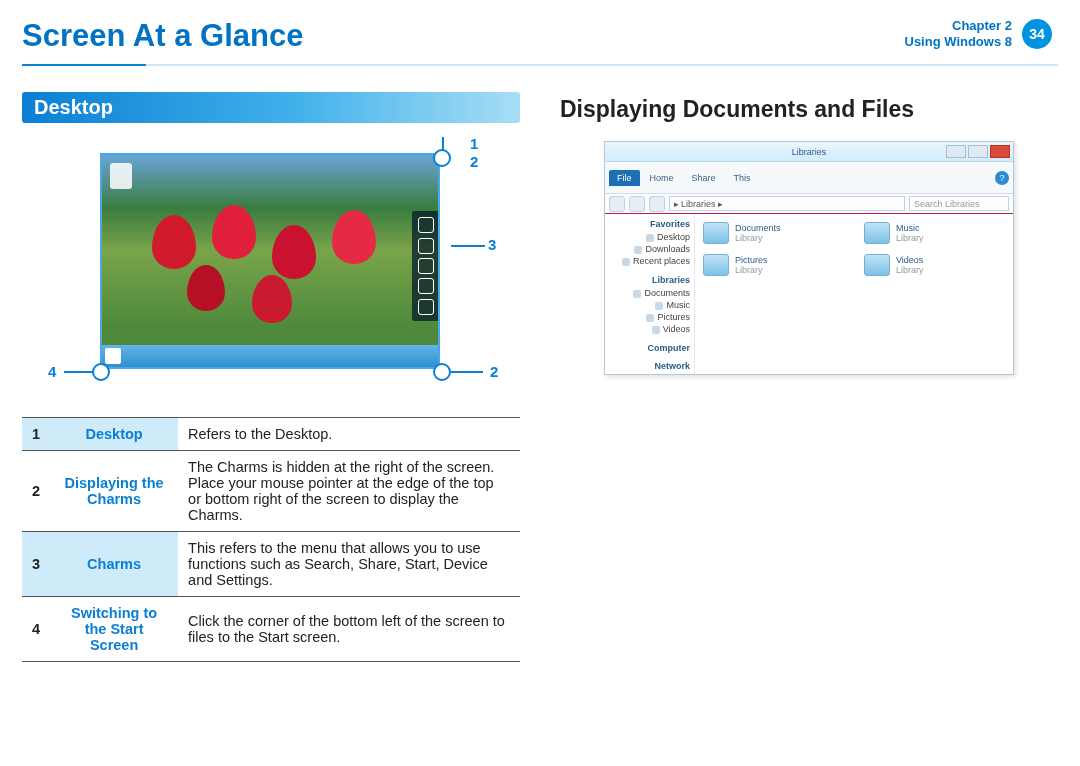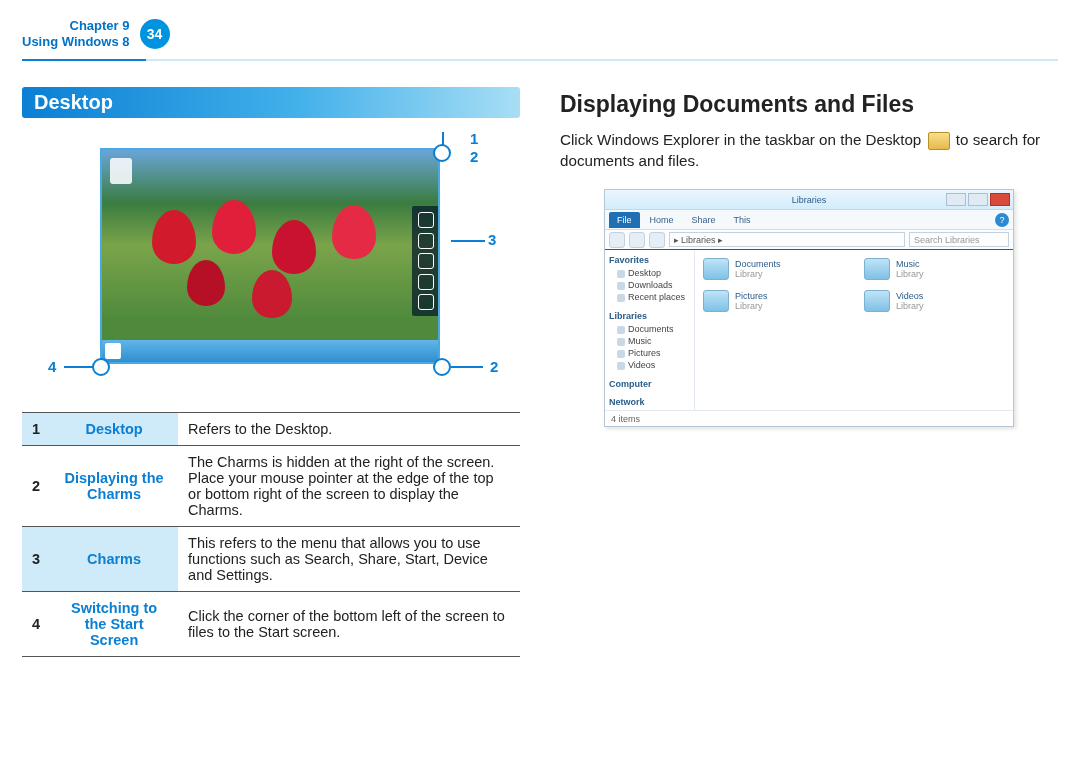--- a/index.html
+++ b/index.html
@@ -151,53 +151,54 @@
   }
   .ex-title{
     background:linear-gradient(#eaf6fd,#d3ecfb);
     height:20px;display:flex;align-items:center;justify-content:center;position:relative;
     color:#2a5c8a;border-bottom:1px solid #c4d7e6;
   }
   .winbtns{position:absolute;right:3px;top:3px;display:flex;gap:2px;}
   .wb{width:20px;height:13px;background:#dfeaf3;border:1px solid #a9bfd2;}
   .wb.close{background:#d94a3a;border-color:#b13326;}
   .ex-ribbon{
-    height:20px;display:flex;align-items:center;gap:2px;padding:0 4px;
+    height:32px;display:flex;align-items:center;gap:2px;padding:0 4px;
     background:#f5f9fc;border-bottom:1px solid #d2dde6;
   }
   .rtab{padding:3px 8px;color:#3a6088;}
   .rtab.active{background:#1f6fb5;color:#fff;border-radius:2px 2px 0 0;}
   .help{margin-left:auto;width:14px;height:14px;border-radius:50%;background:#2a8ad4;color:#fff;text-align:center;line-height:14px;}
   .ex-addr{
     height:20px;display:flex;align-items:center;gap:4px;padding:0 4px;
     border-bottom:1px solid #be185d;background:#fdfdfd;
   }
   .navbtn{width:16px;height:16px;border-radius:3px;background:#e6eef5;border:1px solid #c2d2e0;}
   .addrbox{flex:1;height:15px;border:1px solid #c2d2e0;padding:0 4px;color:#555;display:flex;align-items:center;}
   .searchbox{width:100px;height:15px;border:1px solid #c2d2e0;color:#999;padding:0 4px;display:flex;align-items:center;}
   .ex-body{display:flex;height:160px;}
   .ex-nav{width:90px;border-right:1px solid #e2e9f0;padding:5px 4px;}
-  .navgrp{margin-bottom:8px;}
+  .navgrp{margin-bottom:8px;text-align:right;}
   .navhdr{color:#2a5c8a;font-weight:600;margin-bottom:2px;}
   .navitem{padding:1px 0 1px 8px;color:#444;}
   .navitem::before{content:"";display:inline-block;width:8px;height:8px;margin-right:3px;background:#c9d8e6;border-radius:2px;vertical-align:middle;}
   .ex-content{flex:1;padding:8px;display:grid;grid-template-columns:1fr 1fr;gap:10px 20px;align-content:start;}
   .lib{display:flex;gap:6px;align-items:center;}
   .libicon{width:26px;height:22px;background:linear-gradient(#bfe4f6,#7fc1e6);border:1px solid #7ab0d0;border-radius:3px;}
   .libtxt .lname{color:#2a5c8a;}
   .libtxt .lsub{color:#999;}
   .ex-status{height:16px;border-top:1px solid #e2e9f0;padding:0 6px;display:flex;align-items:center;color:#666;}
 </style>
 </head>
 <body>
 
 <div class="header">
+  <div class="page-title">Screen At a Glance</div>
   <div class="chapter-block">
     <div class="chapter-text">
-      <div>Chapter 9</div>
+      <div>Chapter 2</div>
       <div>Using Windows 8</div>
     </div>
     <div class="page-badge">34</div>
   </div>
 </div>
 <div class="rule"></div>
 
 <div class="columns">
 
   <div class="col">
@@ -262,25 +263,20 @@
         <td class="num">4</td>
         <td class="term">Switching to the Start Screen</td>
         <td>Click the corner of the bottom left of the screen to files to the Start screen.</td>
       </tr>
     </tbody>
       </table>
   </div>
 
   <div class="col">
     <div class="subhead">Displaying Documents and Files</div>
-    <p class="para">
-      <span>Click Windows Explorer in the taskbar on the Desktop </span>
-      <span class="inline-icon"></span>
-      <span> to search for documents and files.</span>
-    </p>
 
     <div class="explorer">
       <div class="ex-title">
         <span>Libraries</span>
         <div class="winbtns">
           <div class="wb"></div>
           <div class="wb"></div>
           <div class="wb close"></div>
         </div>
       </div>
@@ -344,16 +340,15 @@
           </div>
           <div class="lib">
             <div class="libicon"></div>
             <div class="libtxt">
                 <div class="lname">Videos</div>
                 <div class="lsub">Library</div>
               </div>
           </div>
         </div>
       </div>
-      <div class="ex-status">4 items</div>
     </div>
   </div>
 </div>
 
 </body></html>

